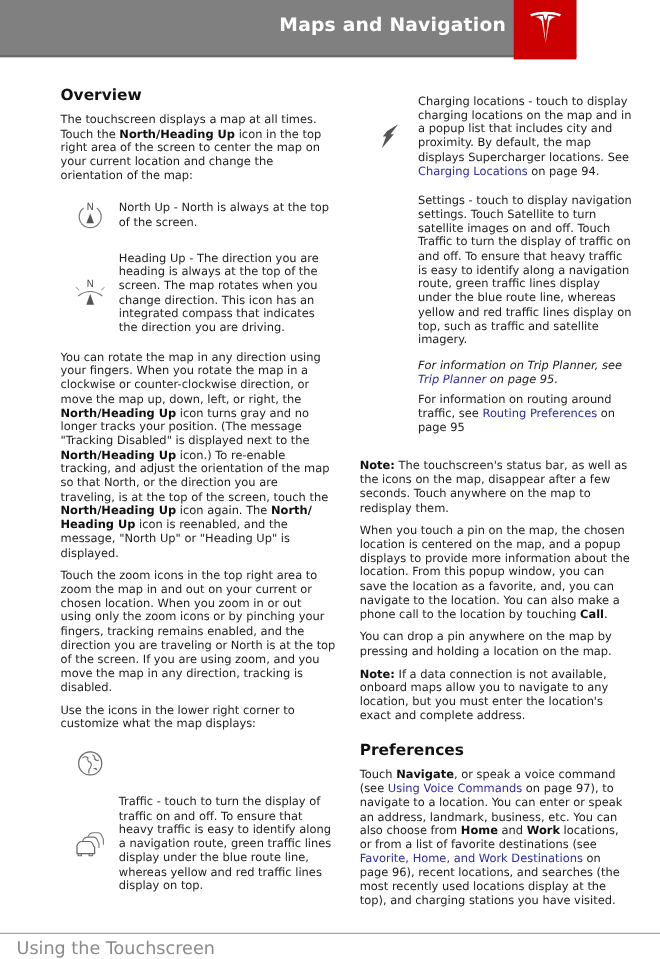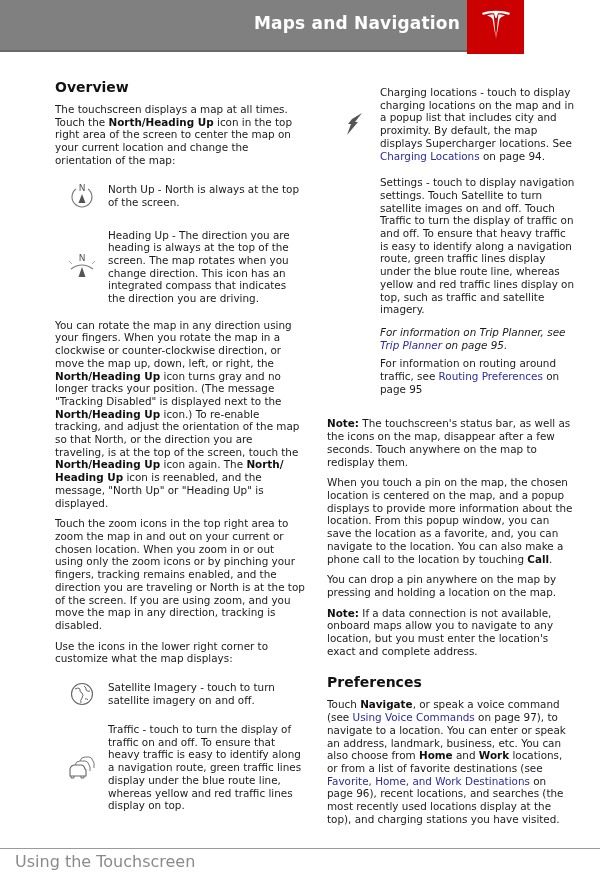--- a/index.html
+++ b/index.html
@@ -91,21 +91,20 @@
 
   <div class="icon-row" style="margin-top:16px;margin-bottom:16px;">
     <div class="icon-cell">
       <svg width="26" height="26" viewBox="0 0 26 26">
         <circle cx="13" cy="13" r="10.5" fill="none" stroke="#666" stroke-width="1.1"></circle>
         <path d="M6 8 Q9 6 11 8 Q10 11 13 12 Q15 14 13 17 Q11 19 12 22" fill="none" stroke="#666" stroke-width="1"></path>
         <path d="M15 5 Q18 7 17 9 Q19 11 21 10" fill="none" stroke="#666" stroke-width="1"></path>
         <path d="M16 18 Q18 17 19 19" fill="none" stroke="#666" stroke-width="1"></path>
       </svg>
     </div>
-    <div class="icon-text">Satellite Imagery - touch to turn satellite imagery on and off.</div>
   </div>
 
   <div class="icon-row">
     <div class="icon-cell">
       <svg width="30" height="26" viewBox="0 0 30 26">
         <path d="M13 7 Q14 3 18 3 L22 3 Q25 3 26 7 L27 9 L27 14" fill="none" stroke="#777" stroke-width="1"></path>
         <path d="M8 11 Q9 7 13 7 L18 7 Q21 7 22 11 L23 13 L23 17" fill="none" stroke="#777" stroke-width="1"></path>
         <path d="M3 15 Q4 11 8 11 L14 11 Q17 11 18 15 L19 16 L19 22 L3 22 Z" fill="#fff" stroke="#666" stroke-width="1.1"></path>
         <path d="M4 22 L4 24 L7 24 L7 22 M14 22 L14 24 L17 24 L17 22" fill="none" stroke="#666" stroke-width="1"></path>
       </svg>

